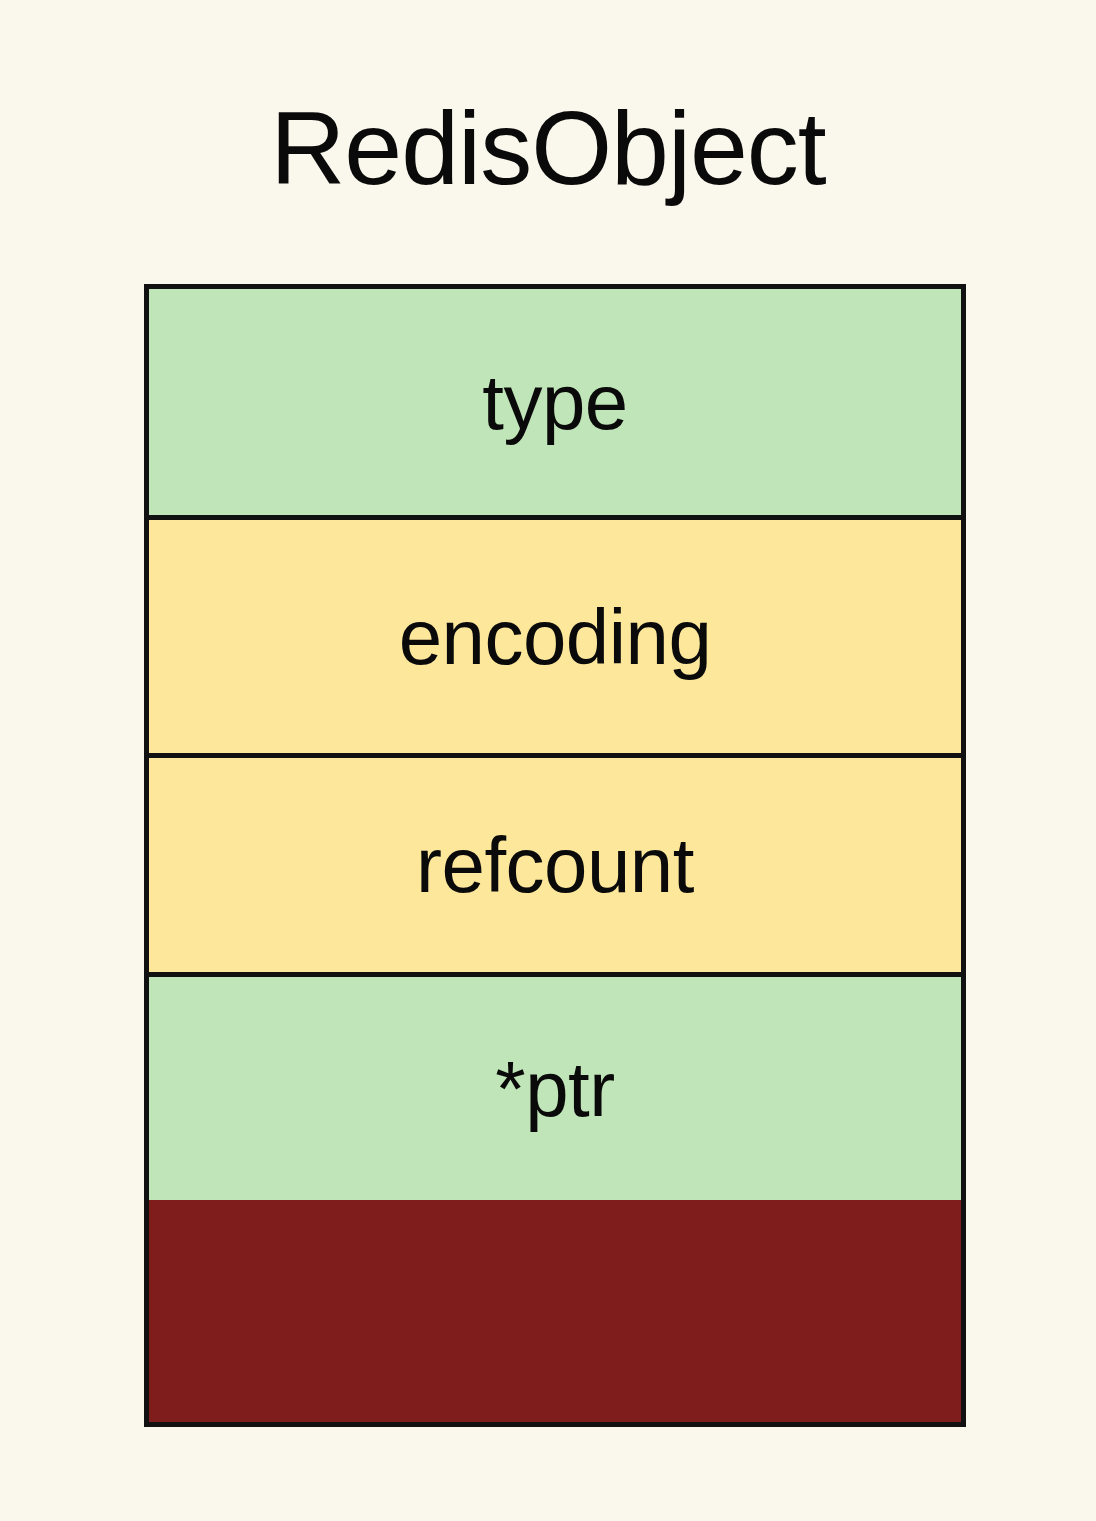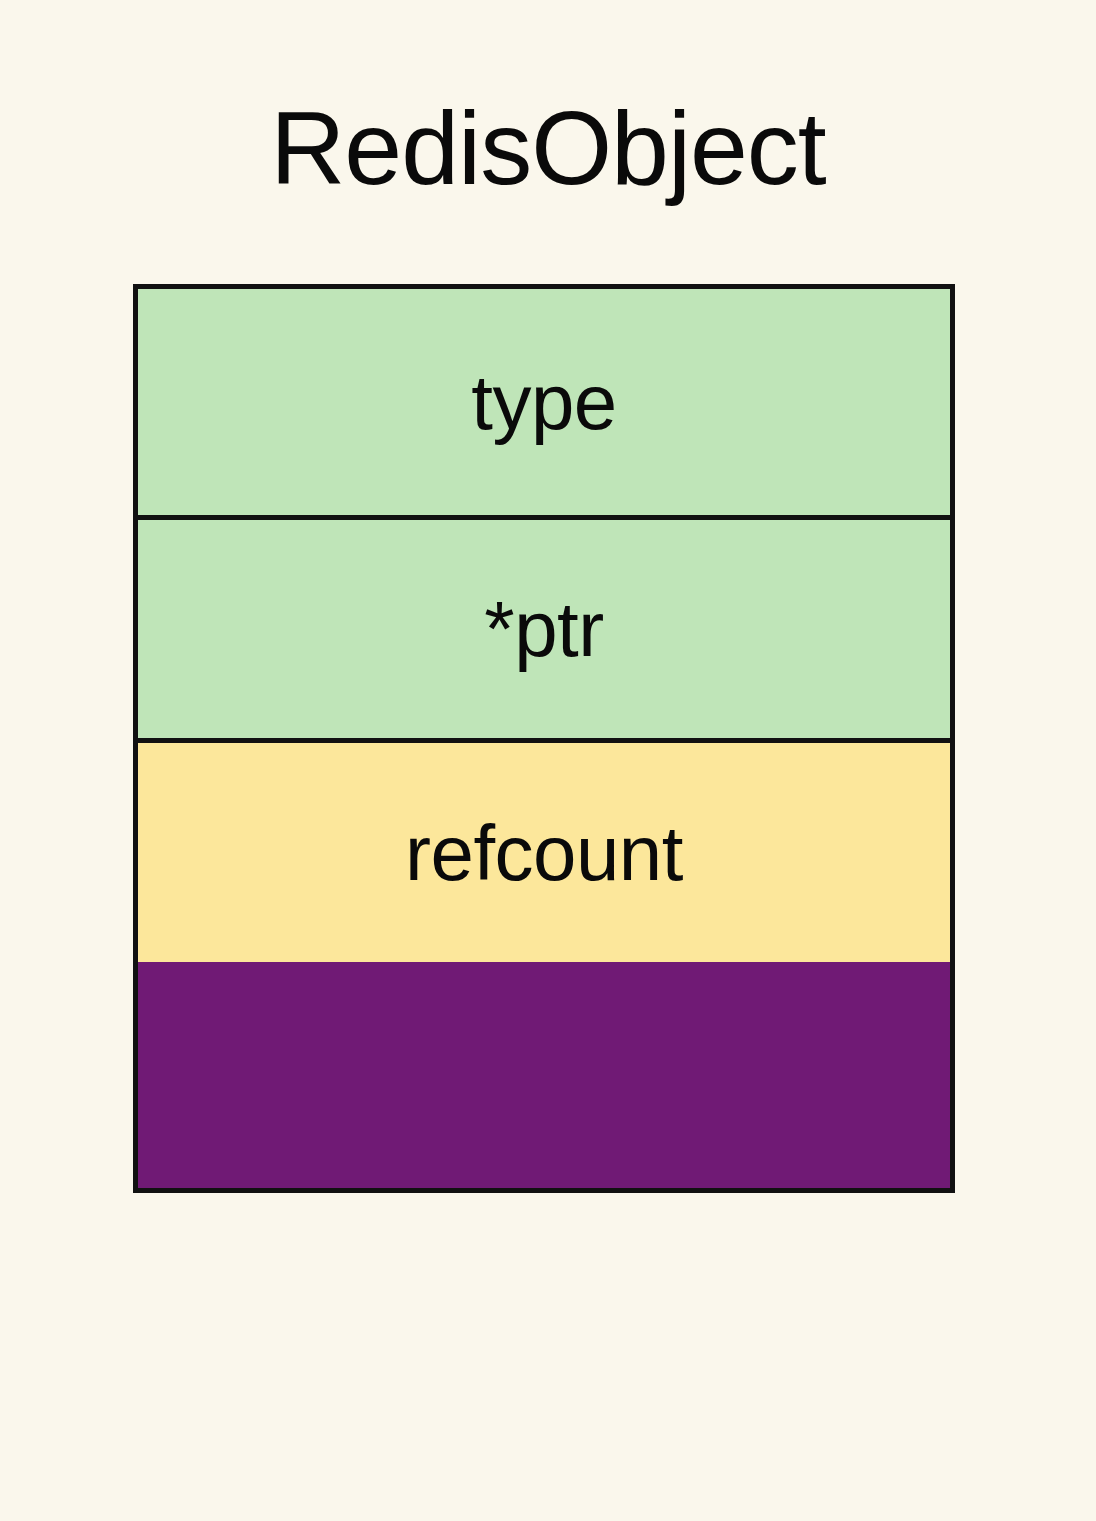--- a/index.html
+++ b/index.html
@@ -33,27 +33,27 @@
     line-height: 120px;
     font-weight: 400;
     color: #0a0a0a;
     letter-spacing: -1px;
     white-space: nowrap;
   }
 
   
   .struct-box {
     position: absolute;
-    left: 133px;
+    left: 144px;
     top: 284px;
     width: 822px;
-    height: 909px;
+    height: 1143px;
     box-sizing: border-box;
     border: 5px solid #111111;
-    background: #701a75;
+    background: #7f1d1d;
     display: flex;
     flex-direction: column;
   }
 
   .field-row {
     position: relative;
     box-sizing: border-box;
     display: flex;
     align-items: center;
     justify-content: center;
@@ -83,25 +83,28 @@
 <div class="canvas">
 
   <div class="diagram-title">RedisObject</div>
 
   <div class="struct-box">
 
     <div class="field-row green" style="height:231px">
       <span class="field-label">type</span>
     </div>
 
+    <div class="field-row yellow" style="height:238px">
+      <span class="field-label">encoding</span>
+    </div>
 
+
+    <div class="field-row yellow" style="height:219px">
+      <span class="field-label">refcount</span>
+    </div>
 
     <div class="field-row green" style="height:223px">
       <span class="field-label">*ptr</span>
-    </div>
-
-    <div class="field-row yellow" style="height:219px">
-      <span class="field-label">refcount</span>
     </div>
 
   </div>
 
 </div>
 
 </body></html>

